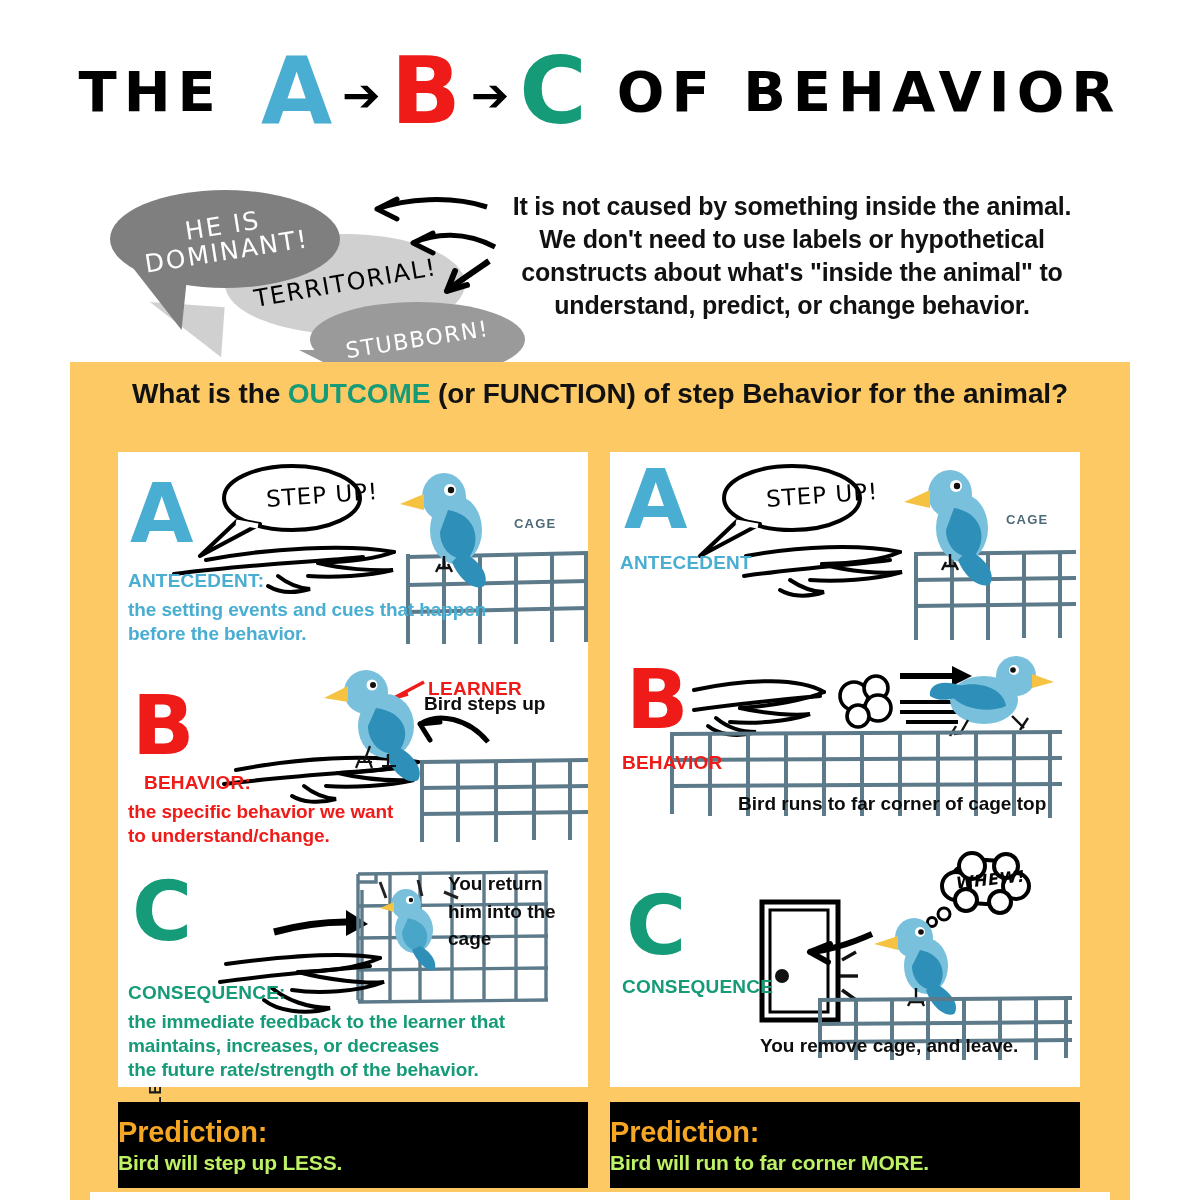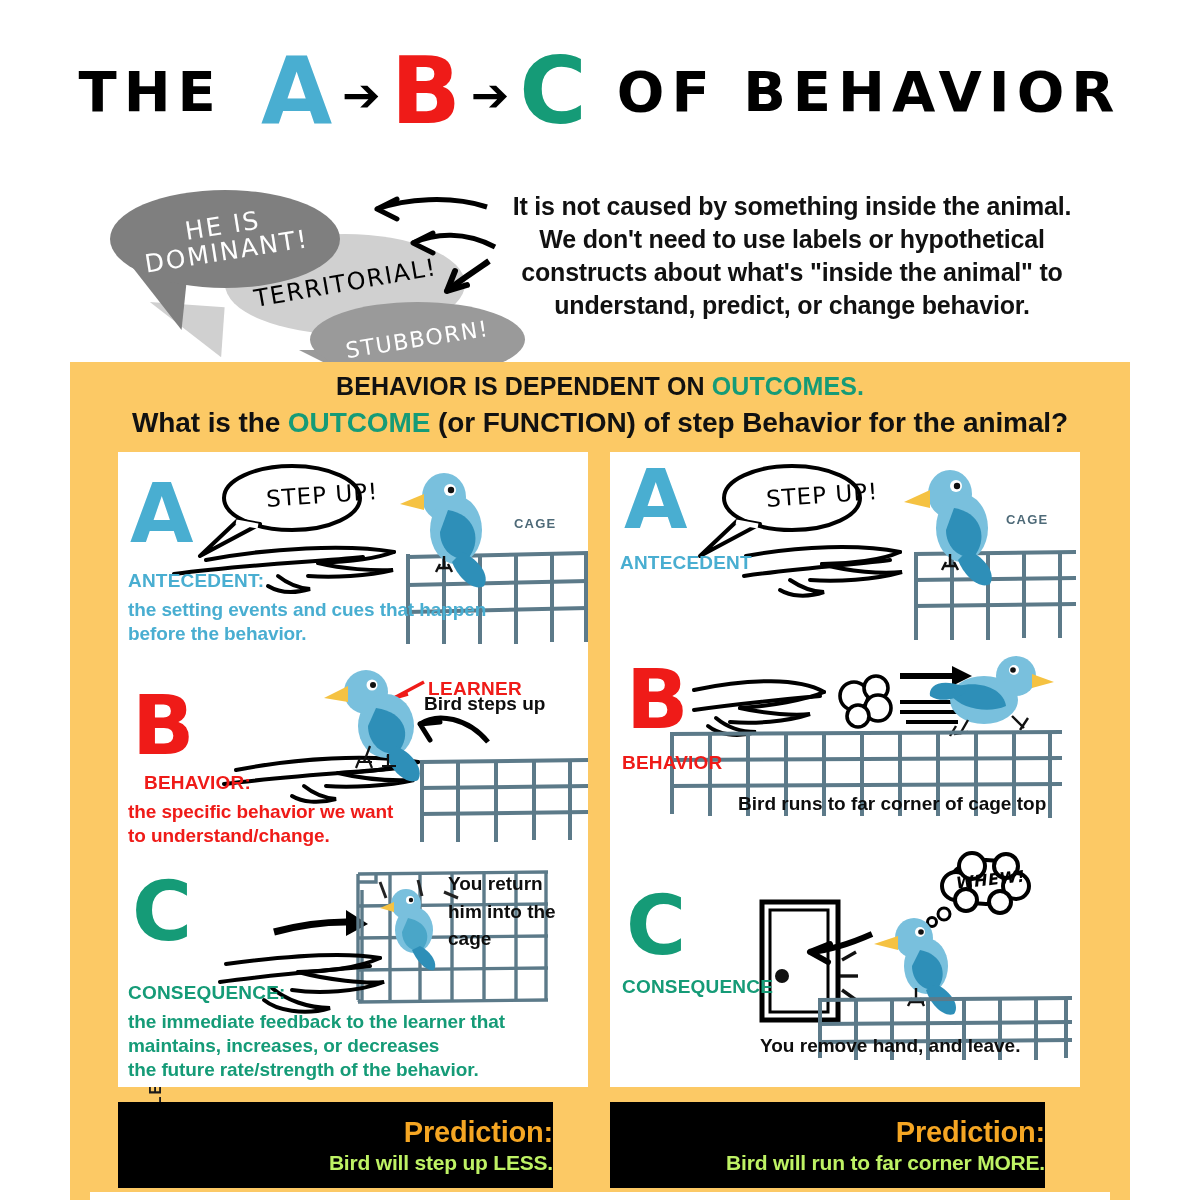--- a/index.html
+++ b/index.html
@@ -100,23 +100,23 @@
   .c-blue { color: #49aed1; }
   .c-red  { color: #ef1b18; }
   .c-teal { color: #159b77; }
 
   .cap-text { position: absolute; font-size: 19px; font-weight: bold; color: #0d0d0d; line-height: 1.25; }
   .learner-lab { position: absolute; font-size: 19px; font-weight: bold; color: #ef1b18; letter-spacing: 0.3px; margin-top: 16px; }
   .cage-lab { position: absolute; font-size: 13px; font-weight: bold; color: #4e6a78; letter-spacing: 1.2px; }
 
   
   .pred {
-    position: absolute; top: 740px; width: 435px; height: 86px;
+    position: absolute; top: 740px; width: 470px; height: 86px;
     background: #000; display: flex; flex-direction: column;
-    align-items: flex-end; justify-content: center;
+    align-items: flex-start; justify-content: center;
   }
   .pred-left { left: 48px; }
   .pred-right { left: 540px; }
   .pred-title { font-size: 29px; font-weight: bold; color: #f5a623; letter-spacing: -0.2px; }
   .pred-sub { font-size: 21px; font-weight: bold; color: #bef264; margin-top: 2px; letter-spacing: -0.2px; }
 
   .bottom-white {
     position: absolute; left: 90px; top: 1192px; width: 1020px; height: 8px; background: #fff;
   }
 
@@ -163,21 +163,20 @@
     <path d="M58,58 L78,48 M58,58 L78,68" stroke="#000" stroke-width="5" fill="none" stroke-linecap="round"></path>
     <path d="M134,76 C120,86 104,96 92,106" stroke="#000" stroke-width="6" fill="none"></path>
     <path d="M92,106 L112,100 M92,106 L100,86" stroke="#000" stroke-width="6" fill="none" stroke-linecap="round"></path>
   </svg>
 
   <div class="intro-par">It is not caused by something inside the animal. We don't need to use labels or hypothetical constructs about what's "inside the animal" to understand, predict, or change behavior.</div>
 
   <div class="yellow-frame">
 
     <div class="banner">
-      <div class="banner-l1"><span>BEHAVIOR IS DEPENDENT ON </span><span class="teal-t">OUTCOMES.</span></div>
       <div class="banner-l2"><span>What is the </span><span class="teal-t">OUTCOME</span><span> (or FUNCTION) of step Behavior for the animal?</span></div>
     </div>
 
     <div class="examples-label">EXAMPLES:</div>
 
     <div class="panels">
 
       <div class="panel panel-left">
 
         <div class="abc-block" style="top:0px;height:200px">
@@ -490,21 +489,21 @@
               <line x1="318" y1="146" x2="318" y2="208"></line>
               <line x1="354" y1="146" x2="354" y2="208"></line>
               <line x1="390" y1="146" x2="390" y2="208"></line>
               <line x1="426" y1="146" x2="426" y2="208"></line>
               <line x1="456" y1="146" x2="456" y2="206"></line>
             </g>
           </svg>
 
           <div style="position:absolute;left:346px;top:18px;font-family:'DejaVu Sans',sans-serif;font-size:16px;font-style:italic;font-weight:bold;letter-spacing:0.5px;transform:rotate(-6deg)">WHEW!</div>
           <div class="abc-head c-teal" style="left:12px;top:124px">CONSEQUENCE</div>
-          <div class="cap-text" style="left:150px;top:182px">You remove hand, and leave.</div>
+          <div class="cap-text" style="left:150px;top:182px">You remove cage, and leave.</div>
         </div>
       </div>
     </div>
 
     <div class="pred pred-left">
       <div class="pred-title">Prediction:</div>
       <div class="pred-sub">Bird will step up LESS.</div>
     </div>
     <div class="pred pred-right">
       <div class="pred-title">Prediction:</div>

